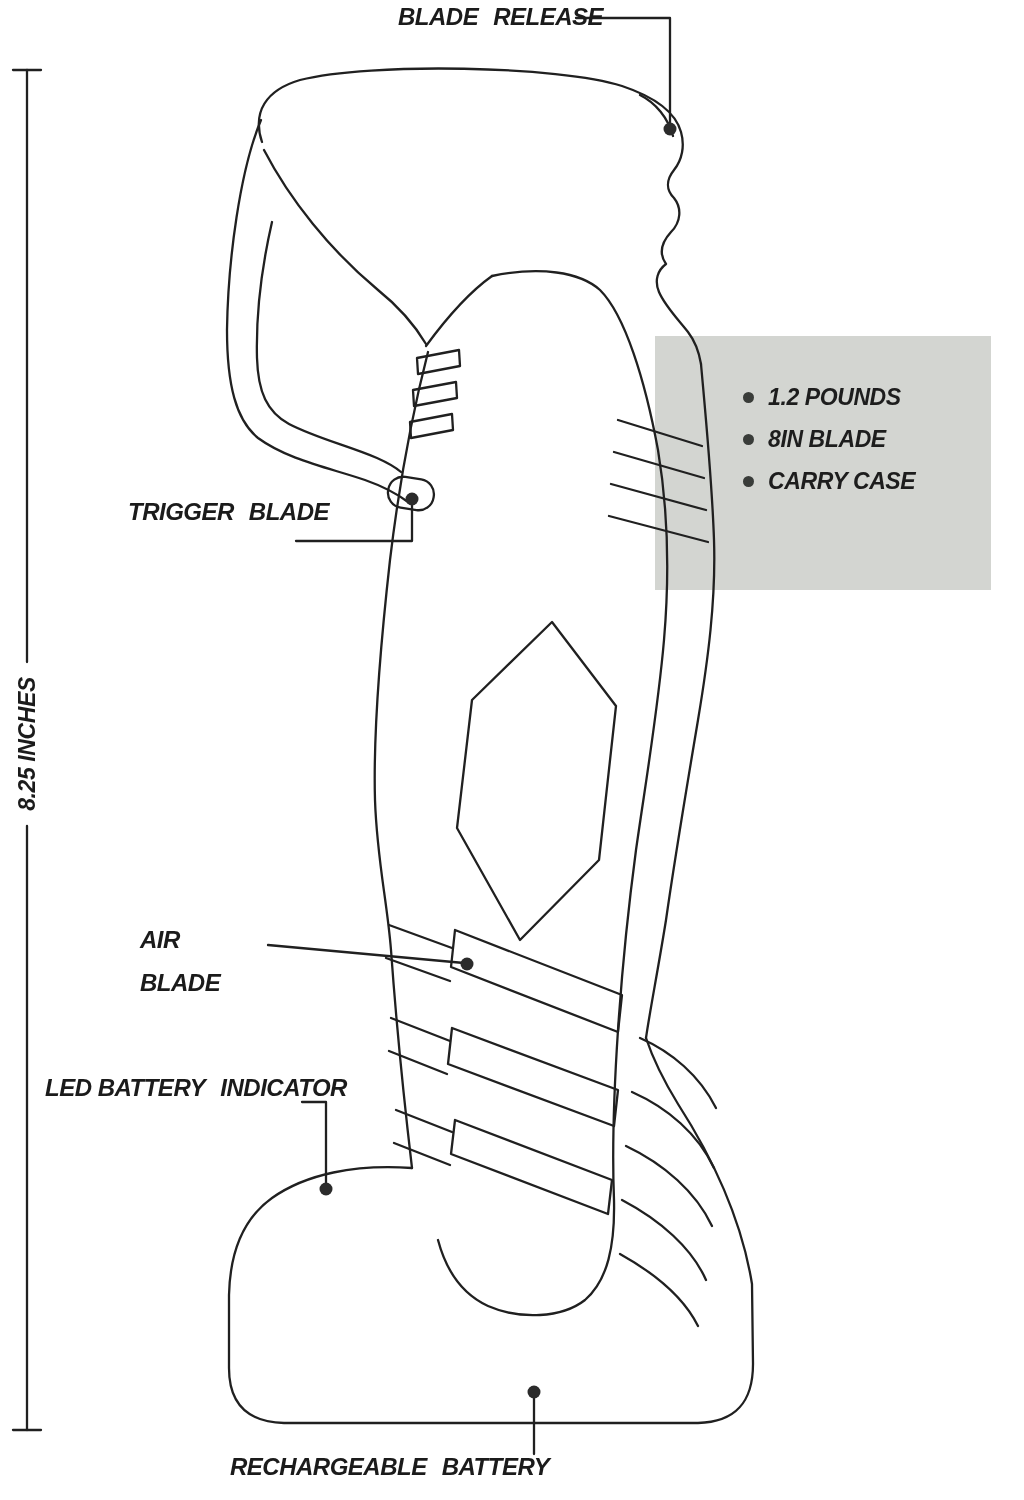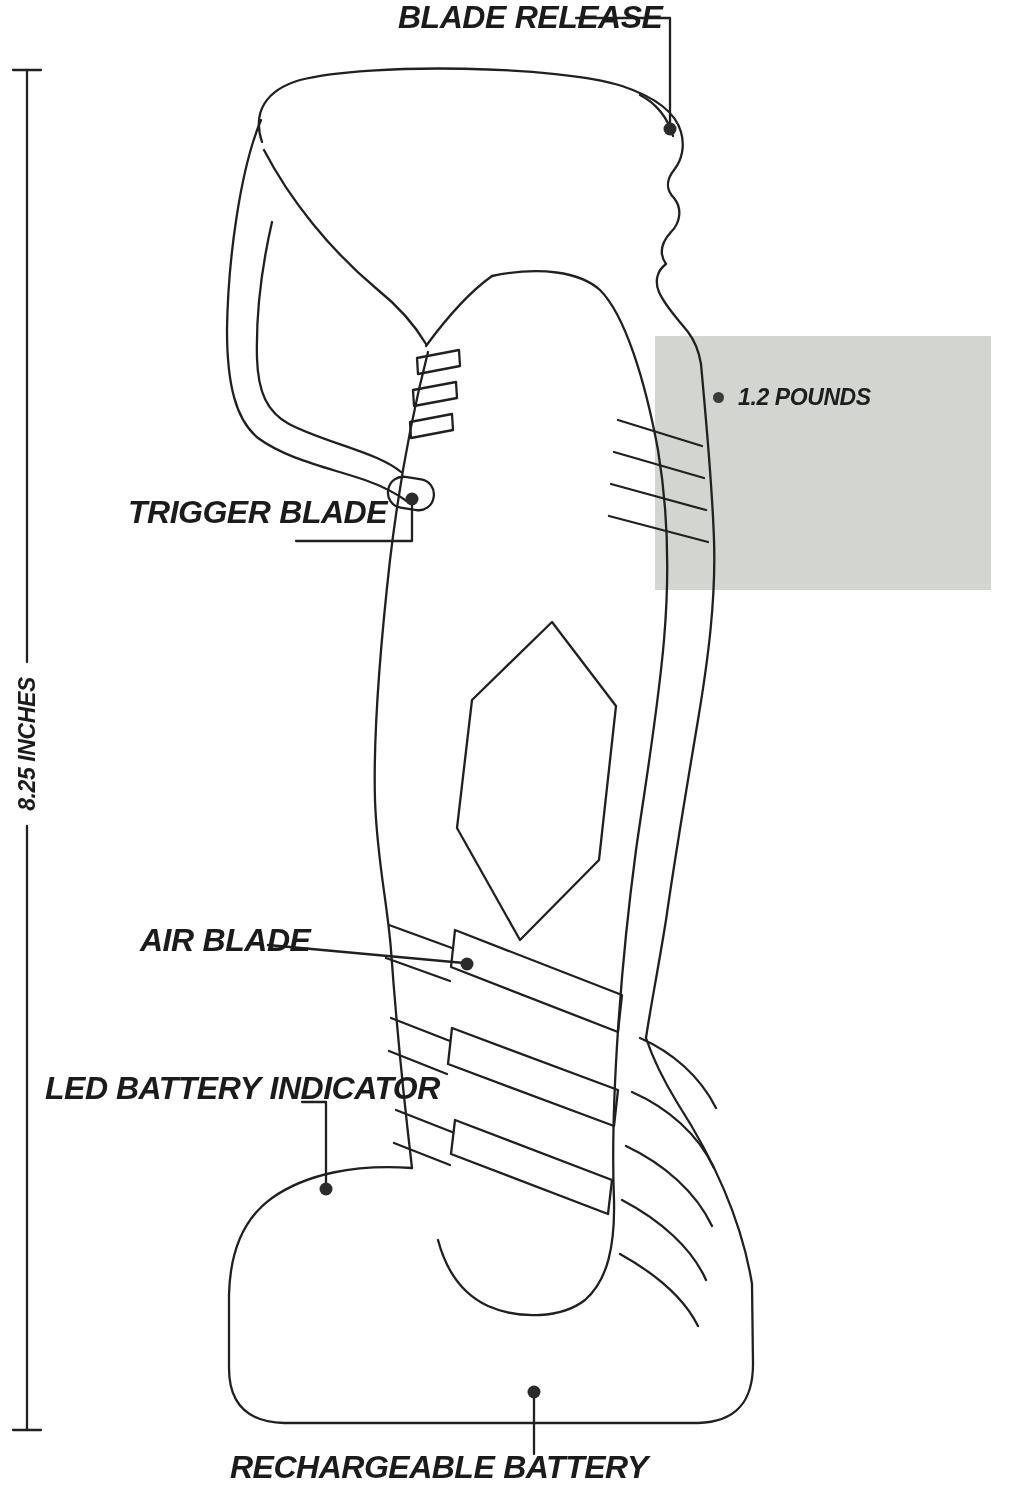--- a/index.html
+++ b/index.html
@@ -14,21 +14,21 @@
   }
   #spec-box {
     position: absolute;
     left: 655px;
     top: 336px;
     width: 336px;
     height: 254px;
     background: #d3d5d1;
     z-index: 1;
     box-sizing: border-box;
-    padding: 48px 0 0 58px;
+    padding: 48px 0 0 88px;
   }
   .spec-row {
     display: flex;
     align-items: center;
     gap: 14px;
     margin-bottom: 15px;
     white-space: nowrap;
   }
   .bullet {
     width: 11px;
@@ -46,24 +46,24 @@
   }
   #drawing {
     position: absolute;
     left: 0; top: 0;
     z-index: 2;
   }
   .callout {
     position: absolute;
     z-index: 3;
     display: flex;
-    gap: 9px;
+    gap: 15px;
     white-space: nowrap;
     font-style: italic;
-    font-size: 32px;
+    font-size: 24px;
     letter-spacing: -0.5px;
     line-height: 28px;
   }
   .callout .b { font-weight: 800; }
   .callout .l { font-weight: 700; }
   #dim-label {
     position: absolute;
     left: -53px;
     top: 729px;
     width: 160px;
@@ -81,20 +81,28 @@
 </head>
 <body>
 
 <div id="page">
 
   <div id="spec-box">
     <div class="spec-row">
       <span class="bullet"></span>
       <span class="spec-text">1.2 POUNDS</span>
     </div>
+    <div class="spec-row">
+      <span class="bullet"></span>
+      <span class="spec-text">8IN BLADE</span>
+    </div>
+    <div class="spec-row">
+      <span class="bullet"></span>
+      <span class="spec-text">CARRY CASE</span>
+    </div>
   </div>
 
   <svg id="drawing" width="1024" height="1500" viewBox="0 0 1024 1500">
     <g stroke="#202020" stroke-width="2.3" fill="none" stroke-linecap="round" stroke-linejoin="round">
       <g>
         <path d="M262,142 C252,112 266,90 300,80 C370,62 560,66 622,86 C658,98 676,114 681,132 C685,146 682,160 674,170 C666,180 666,190 674,198 C682,208 681,222 671,232 C661,243 659,254 666,264 C658,270 654,280 659,292 C665,306 677,318 688,332 C695,341 699,352 701,364"></path>
         <path d="M640,95 C656,103 668,118 673,136"></path>
         <path d="M264,150 C290,200 330,250 378,290 C398,306 414,324 426,344"></path>
       </g>
       <g>
@@ -171,21 +179,21 @@
   <div class="callout" style="left:398px; top:3px;">
     <span class="b">BLADE</span>
     <span class="l">RELEASE</span>
   </div>
 
   <div class="callout" style="left:128px; top:498px;">
     <span class="b">TRIGGER</span>
     <span class="l">BLADE</span>
   </div>
 
-  <div class="callout" style="left:140px; top:926px;">
+  <div class="callout" style="left:140px; top:926px;flex-direction:column;">
     <span class="b">AIR</span>
     <span class="l">BLADE</span>
   </div>
 
   <div class="callout" style="left:230px; top:1453px;">
     <span class="b">RECHARGEABLE</span>
     <span class="l">BATTERY</span>
   </div>
 
   <div class="callout" style="left:45px; top:1074px;">

